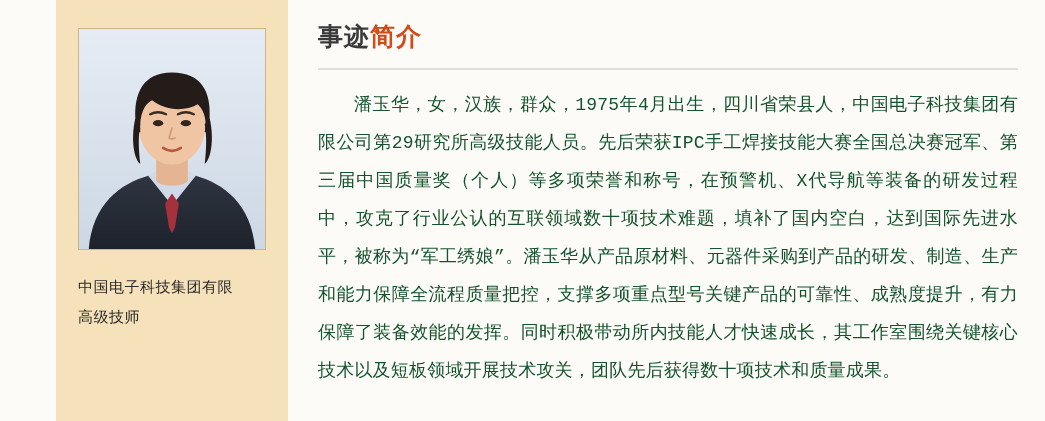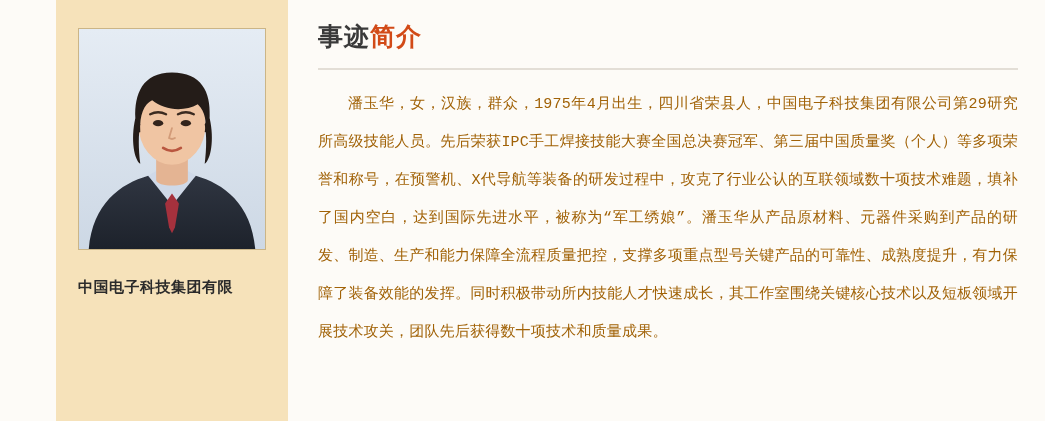--- a/index.html
+++ b/index.html
@@ -43,21 +43,21 @@
   }
   .portrait-frame svg {
     display: block;
     width: 100%;
     height: 100%;
   }
   .profile-caption {
     margin-top: 22px;
     color: #2b2b2b;
     font-size: 15px;
-    font-weight: bold;
+    font-weight: normal;
     line-height: 30px;
     letter-spacing: 0.5px;
   }
   .profile-caption div {
     white-space: nowrap;
   }
 
   
   .content {
     position: absolute;
@@ -81,22 +81,22 @@
   .divider {
     margin-top: 12px;
     width: 700px;
     height: 2px;
     background: #e3ded6;
   }
 
   .body-text {
     margin-top: 16px;
     width: 700px;
-    color: #a16207;
-    font-size: 15px;
+    color: #14532d;
+    font-size: 18px;
     line-height: 38px;
     text-align: justify;
     text-justify: inter-ideograph;
     text-indent: 2em;
     letter-spacing: 0.2px;
   }
 </style>
 </head>
 <body>
 
@@ -138,20 +138,21 @@
         <path d="M72 86 Q80 82 88 86" stroke="#3a2a20" stroke-width="2.4" fill="none" stroke-linecap="round"></path>
         <path d="M100 86 Q108 82 116 86" stroke="#3a2a20" stroke-width="2.4" fill="none" stroke-linecap="round"></path>
 
         <path d="M94 100 L91 110 Q94 112 97 110" stroke="#d29b78" stroke-width="1.8" fill="none" stroke-linecap="round"></path>
         <path d="M85 120 Q94 126 103 120" stroke="#b9563f" stroke-width="2.6" fill="none" stroke-linecap="round"></path>
       </svg>
     </div>
 
     <div class="profile-caption">
       <div>中国电子科技集团有限</div>
+      <div>高级技师</div>
     </div>
   </div>
 
   <div class="content">
     <div class="section-heading">
       <span class="heading-dark">事迹</span><span class="heading-accent">简介</span>
     </div>
     <div class="divider"></div>
     <p class="body-text">潘玉华，女，汉族，群众，1975年4月出生，四川省荣县人，中国电子科技集团有限公司第29研究所高级技能人员。先后荣获IPC手工焊接技能大赛全国总决赛冠军、第三届中国质量奖（个人）等多项荣誉和称号，在预警机、X代导航等装备的研发过程中，攻克了行业公认的互联领域数十项技术难题，填补了国内空白，达到国际先进水平，被称为“军工绣娘”。潘玉华从产品原材料、元器件采购到产品的研发、制造、生产和能力保障全流程质量把控，支撑多项重点型号关键产品的可靠性、成熟度提升，有力保障了装备效能的发挥。同时积极带动所内技能人才快速成长，其工作室围绕关键核心技术以及短板领域开展技术攻关，团队先后获得数十项技术和质量成果。</p>
   </div>

